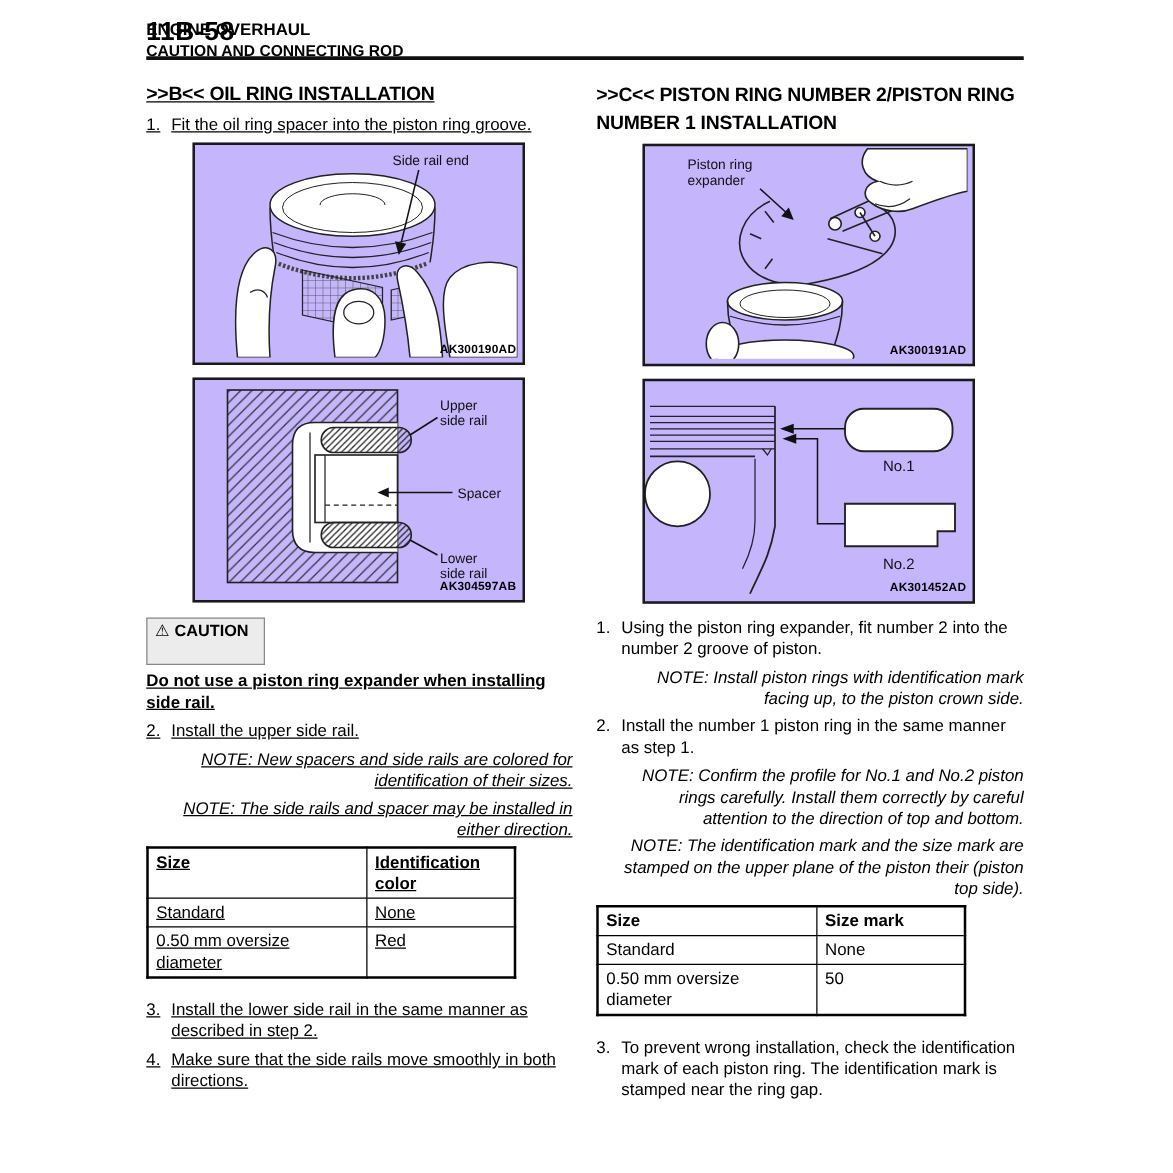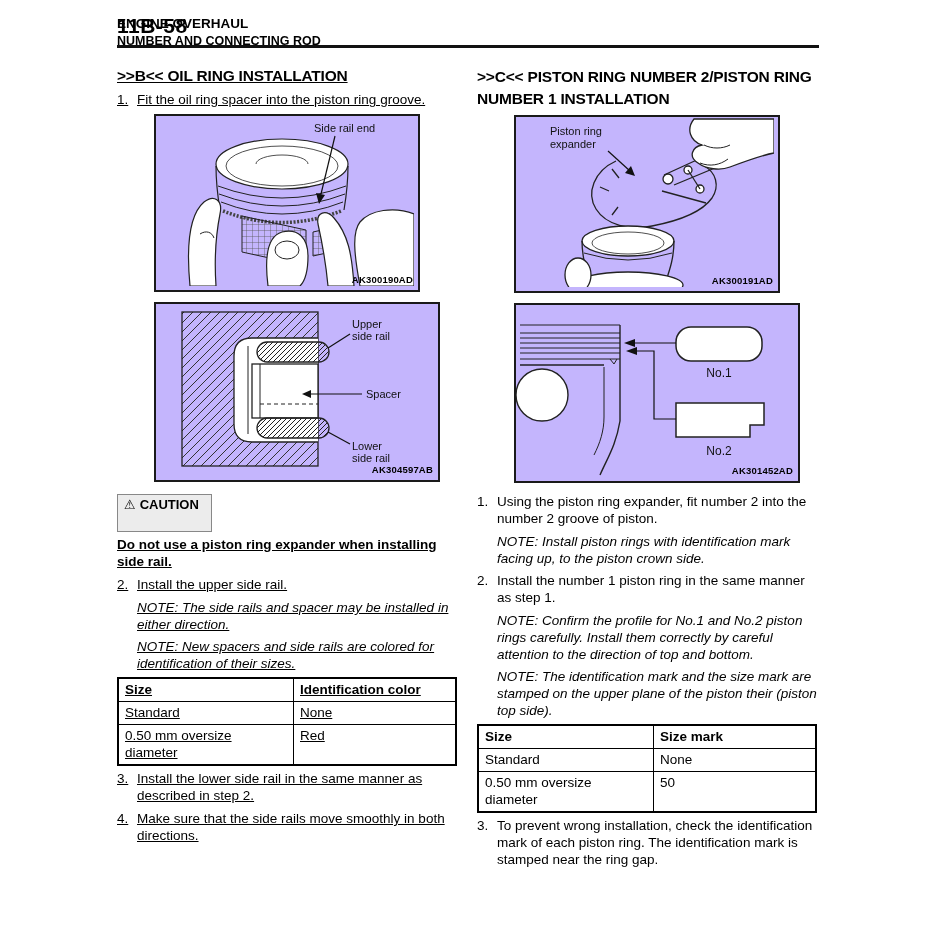--- a/index.html
+++ b/index.html
@@ -18,53 +18,53 @@
   .col-left{left:117px;width:341px;text-decoration:underline;}
   .col-right{left:477px;width:342px;}
 
   h2.sec{font-size:15.5px;font-weight:bold;margin:6px 0 5px;line-height:22px;letter-spacing:-.2px;}
   .col-left h2.sec{height:20px;line-height:20px;}
 
   .step{display:flex;margin:0 0 6px;}
   .step .num{flex:0 0 20px;}
   .step .txt{flex:1;}
   .para{margin:0 0 5px 20px;}
-  .note{margin:0 0 5px 20px;font-style:italic;}
+  .note{margin:0 0 5px 20px;font-style:italic;text-align:right;}
 
   
   .figure{position:relative;width:262px;height:174px;border:2px solid #1a1a1a;margin:0 0 10px 37px;background:#c4b5fd;}
-  .figure.tall{height:176px;padding-left:20px;}
+  .figure.tall{height:176px;}
   .figcode{position:absolute;right:5px;bottom:2px;font-size:9.5px;font-weight:bold;letter-spacing:.2px;}
   .figure svg{position:absolute;left:0;top:0;}
   .figure svg text{font-family:"Liberation Sans","DejaVu Sans",sans-serif;font-size:11px;fill:#111;}
 
   
   .caution-badge{display:inline-block;border:1px solid #888;background:#ececec;padding:1px 12px 18px 6px;font-size:13px;font-weight:bold;margin:2px 0 4px;}
   .caution-badge .tri{font-weight:normal;font-size:13px;margin-right:4px;}
   .caution-text{font-weight:bold;margin:0 0 6px;}
 
   
-  table.spec{border-collapse:collapse;width:340px;margin:2px 0 4px;border:2px solid #000;}
+  table.spec{border-collapse:collapse;width:296px;margin:2px 0 16px;border:2px solid #000;}
   table.spec th,table.spec td{border:1px solid #000;font-size:13.5px;text-align:left;vertical-align:top;padding:2px 6px 3px;font-weight:normal;}
   table.spec th{font-weight:bold;}
   table.spec .c1{width:162px;}
 
   
   .idmark{margin:0 0 4px 20px;font-weight:bold;}
   .idmark .t1{padding-left:10px;}
 </style>
 </head>
 <body>
 
 <div class="page">
 
   <div class="page-number">11B-58</div>
   <div class="header-center">
     <div class="l1">ENGINE OVERHAUL</div>
-    <div class="l2">NUMBER AND CONNECTING ROD</div>
+    <div class="l2">CAUTION AND CONNECTING ROD</div>
   </div>
   <div class="header-rule"></div>
 
   <div class="col col-left">
 
     <h2 class="sec">&gt;&gt;B&lt;&lt; OIL RING INSTALLATION</h2>
 
     <div class="step">
       <span class="num">1.</span>
       <span class="txt">Fit the oil ring spacer into the piston ring groove.</span>
@@ -144,22 +144,22 @@
 
     <div class="caution-badge">
       <span class="tri">⚠</span><span>CAUTION</span>
     </div>
     <div class="caution-text">Do not use a piston ring expander when installing side rail.</div>
 
     <div class="step">
       <span class="num">2.</span>
       <span class="txt">Install the upper side rail.</span>
     </div>
+    <div class="note">NOTE: New spacers and side rails are colored for identification of their sizes.</div>
     <div class="note">NOTE: The side rails and spacer may be installed in either direction.</div>
-    <div class="note">NOTE: New spacers and side rails are colored for identification of their sizes.</div>
 
     <table class="spec">
       <tbody>
           <tr>
         <th class="c1">Size</th>
         <th>Identification color</th>
       </tr>
       <tr>
         <td>Standard</td>
         <td>None</td>

